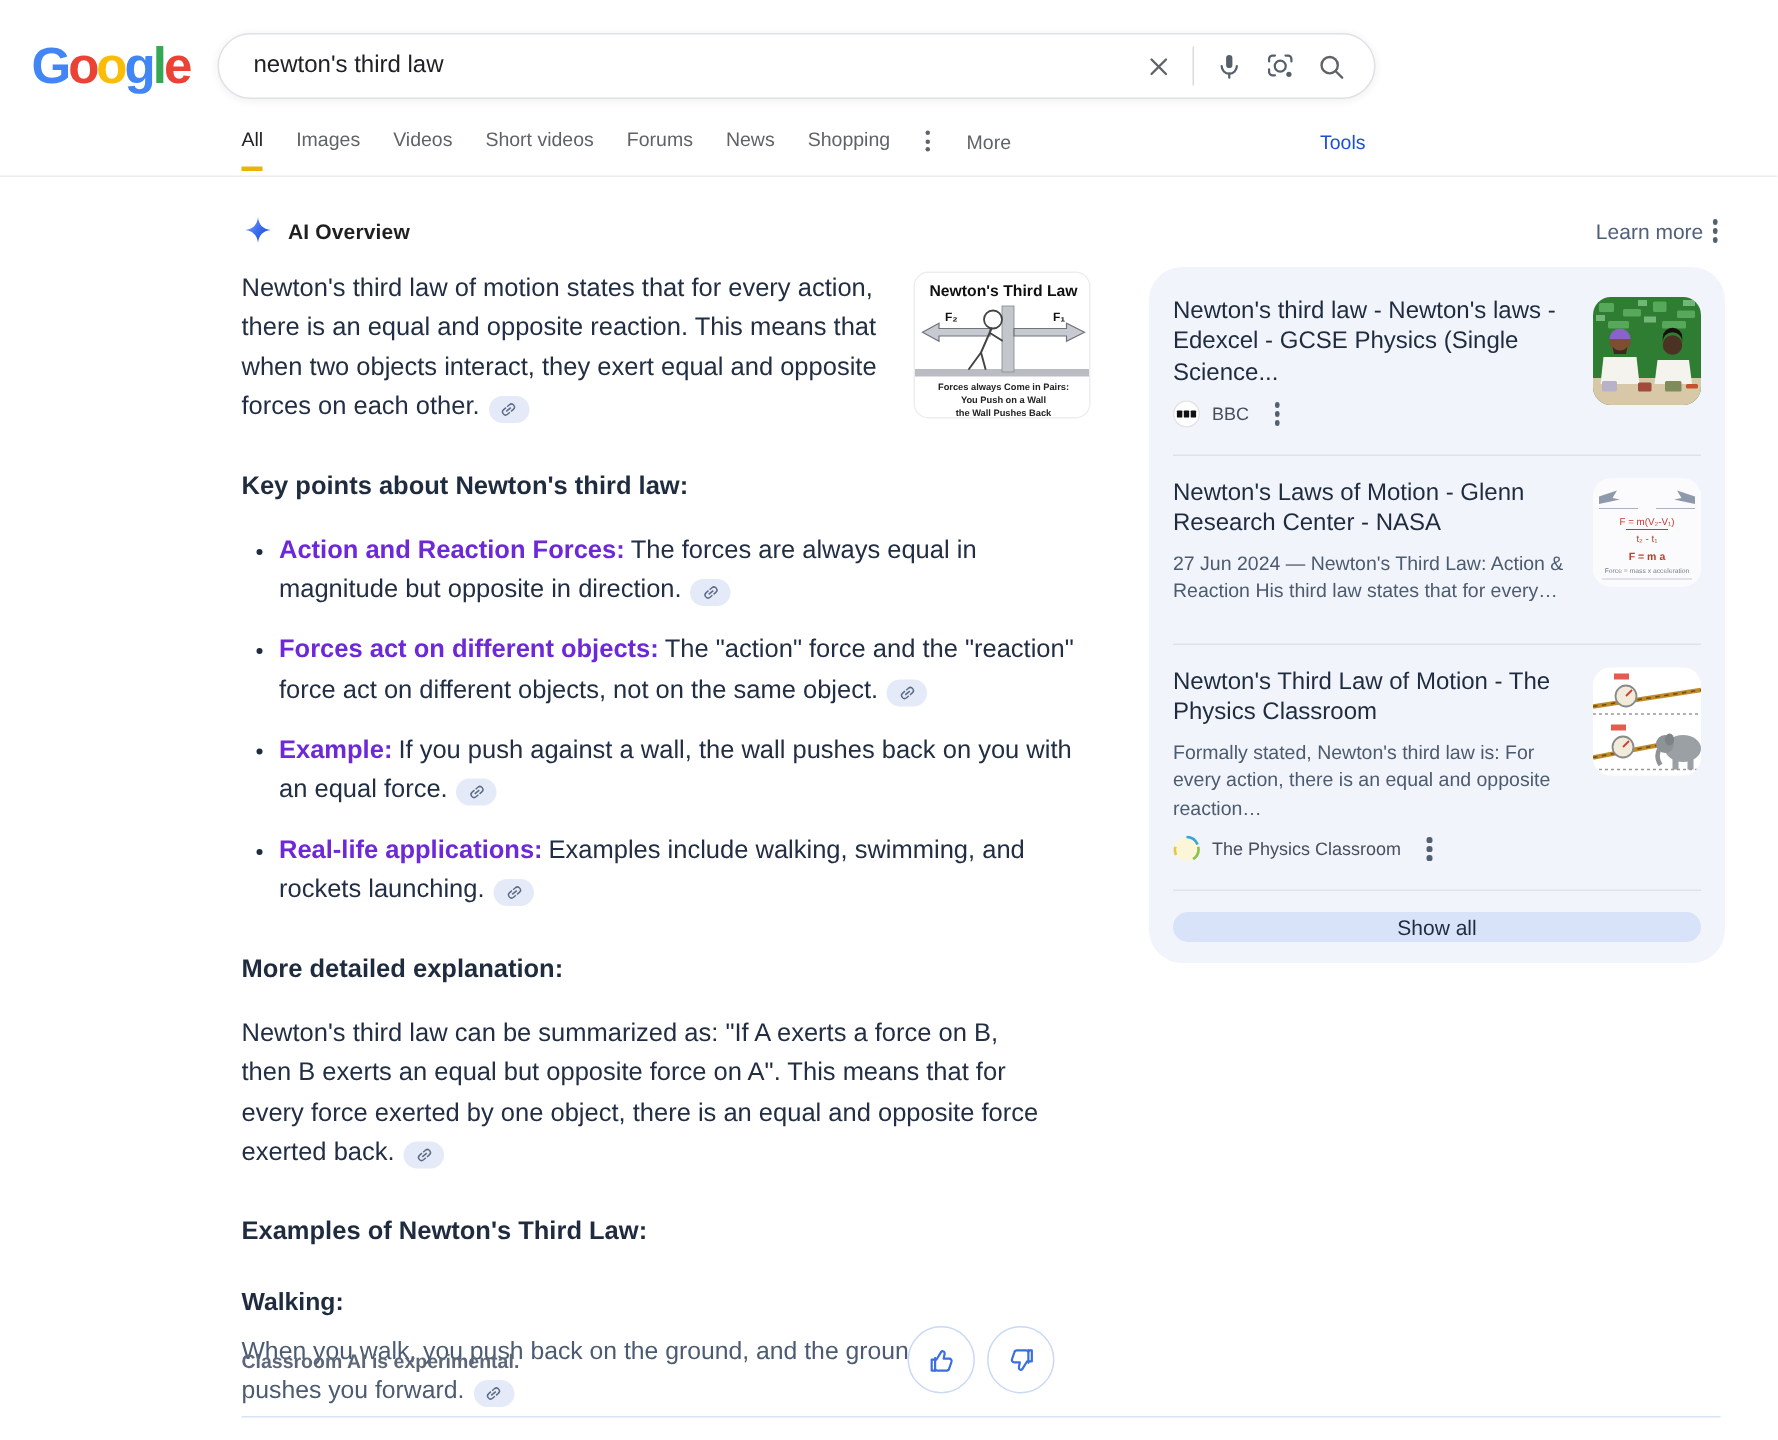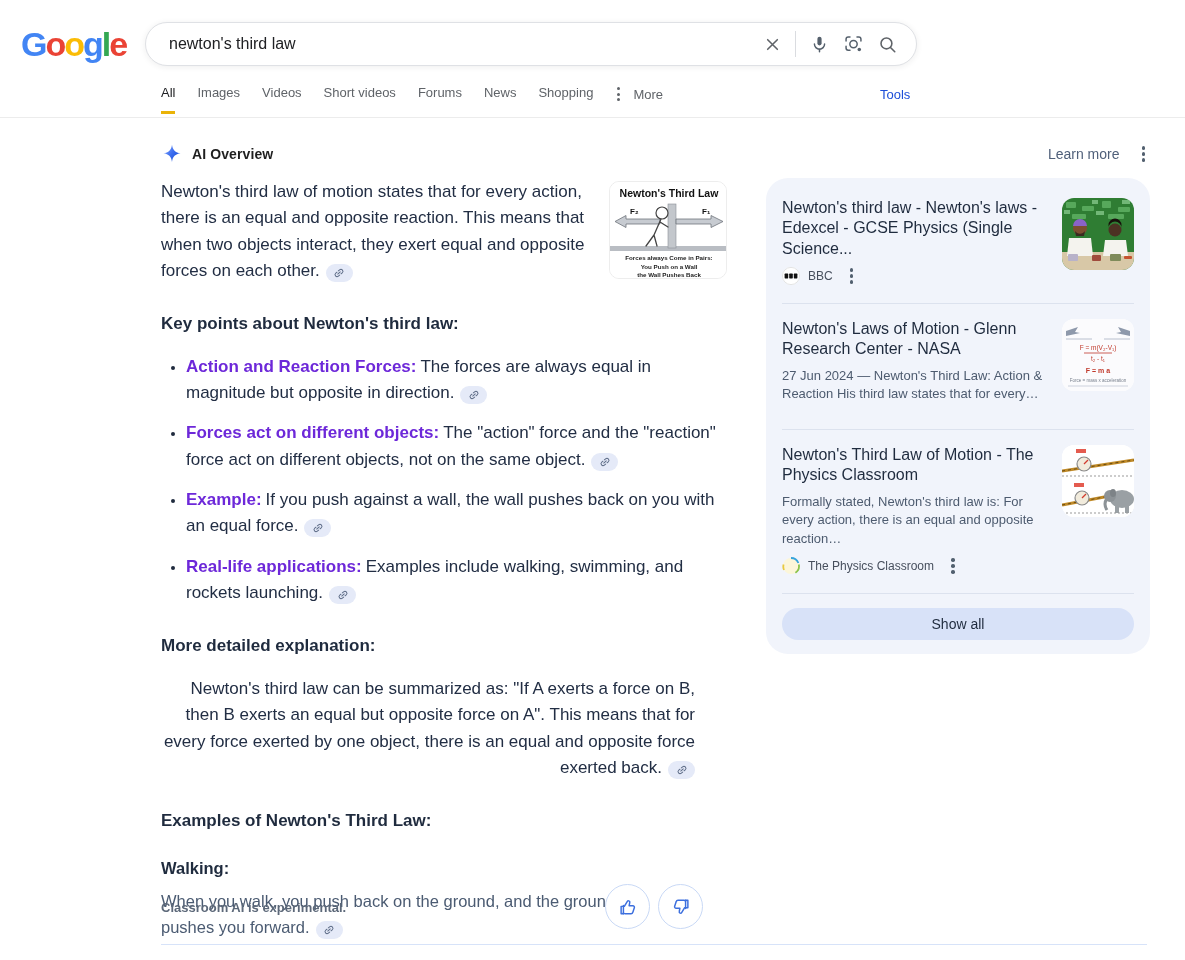--- a/index.html
+++ b/index.html
@@ -26,29 +26,29 @@
   }
   .sb-btn { width:34px; height:34px; display:flex; align-items:center; justify-content:center; cursor:pointer; flex-shrink:0; }
   .sb-btn svg { width:21px; height:21px; }
   .sb-divider { width:1px; height:26px; background:#dadce0; margin:0 6px; flex-shrink:0; }
   .search-bar .pad-r { width:12px; flex-shrink:0; }
 
   
   .tabs { position:absolute; left:161px; top:85px; display:flex; gap:22px; font-size:13px; color:#5f6368; }
   .tab { padding-bottom:11px; cursor:pointer; white-space:nowrap; }
   .tab.active { color:#202124; border-bottom:3px solid #eab308; }
-  .tab-more { display:flex; align-items:center; gap:11px; cursor:pointer;text-align:right; }
+  .tab-more { display:flex; align-items:center; gap:22px; cursor:pointer;text-align:right; }
   .tools { position:absolute; left:880px; top:87px; font-size:13px; color:#1d4ed8; cursor:pointer; }
   .header-rule { position:absolute; left:0; top:117px; width:1185px; height:1px; background:#ececec; }
 
   
   .ai-head { position:absolute; left:161px; top:142px; width:986px; height:24px; display:flex; align-items:center; }
   .spark { width:22px; height:22px; }
   .ai-label { margin-left:9px; font-size:14px; color:#1f1f1f; font-weight:bold; letter-spacing:.1px; }
-  .ai-head .right { margin-left:auto; display:flex; align-items:center; gap:20px; }
+  .ai-head .right { margin-left:auto; display:flex; align-items:center; gap:4px; }
   .learn-more { font-size:14px; color:#50607a; cursor:pointer; }
 
   .kebab { display:flex; flex-direction:column; gap:2.5px; align-items:center; cursor:pointer; padding:2px; }
   .kebab i { width:3.5px; height:3.5px; border-radius:50%; background:#52606f; display:block; }
   .kebab.small i { width:3px; height:3px; background:#5f6368; }
 
   
   .main { position:absolute; left:161px; top:172px; width:576px; font-size:17px; line-height:1.55; color:#222e44; }
   .intro-row { display:flex; gap:24px; }
   .intro-text { max-width:424px; margin-top:7px; }
@@ -60,21 +60,21 @@
     margin-left:6px; vertical-align:-3px; cursor:pointer;
   }
   .chip svg { width:12px; height:12px; transform:rotate(-40deg); }
 
   .section-h { font-size:17px; font-weight:bold; color:#1f2b3e; margin:27px 0 16px; }
   ul.kp { margin:0; padding-left:25px; }
   ul.kp li { margin-bottom:14px; max-width:530px; }
   ul.kp li::marker { color:#1f2b3e; font-size:.85em; }
   .term { font-weight:bold; color:#6d28d9; margin-right:4px; }
 
-  .detail-p { margin:0; max-width:534px;text-align:right; }
+  .detail-p { margin:0; max-width:534px; }
 
   .ex-h { font-size:16.5px; font-weight:bold; color:#1f2b3e; margin:21px 0 8px; }
   .ex-p { margin:0; max-width:505px; color:#4b5b72; font-size:16.5px; }
 
   
   .footer-row { position:absolute; left:161px; top:884px; width:986px; height:48px; }
   .disclaimer { position:absolute; left:0; top:16px; font-size:13px; font-weight:bold; color:#5c6879; }
   .thumbs { position:absolute; left:50%; transform:translateX(-50%); top:0; display:flex; gap:8px; }
   .thumb-btn { width:45px; height:45px; border-radius:50%; border:1px solid #c9d9f6; background:#fff; display:flex; align-items:center; justify-content:center; cursor:pointer; }
   .thumb-btn svg { width:22px; height:22px; }
@@ -86,21 +86,21 @@
   .card-text { flex:1; min-width:0; }
   .card-title { font-size:16px; line-height:1.28; color:#1f2b3e; margin:0 0 7px; }
   .card-snippet { font-size:13px; line-height:1.42; color:#4d5b6f; margin:0 0 8px; }
   .card-source { display:flex; align-items:center; gap:8px; font-size:12px; color:#474f5d; }
   .favicon { width:18px; height:18px; flex-shrink:0; display:block; }
   .card-source .kebab { margin-left:7px; }
   .card-thumb { width:72px; height:72px; border-radius:12px; overflow:hidden; flex-shrink:0; background:#fff; }
   .card-thumb svg { display:block; }
   .card-div { height:1px; background:#dce2ee; margin:7px 16px; }
   .show-all {
-    margin:14px 16px 2px; height:32px; border-radius:18px; background:#d8e2f8;
+    margin:14px 16px 2px; height:20px; border-radius:18px; background:#d8e2f8;
     display:flex; align-items:center; justify-content:center;
     font-size:14px; color:#1f2b3e; cursor:pointer;
   }
 </style>
 </head>
 <body>
 
 <div class="logo"><span class="l-blue">G</span><span class="l-red">o</span><span class="l-yellow">o</span><span class="l-blue">g</span><span class="l-green">l</span><span class="l-red">e</span></div>
 
 <div class="search-bar">

